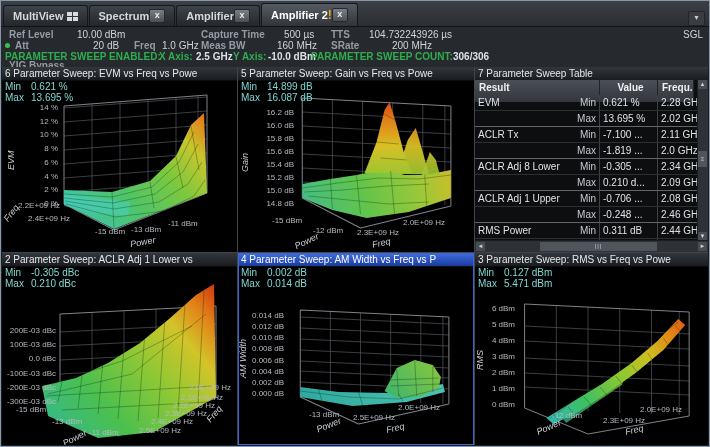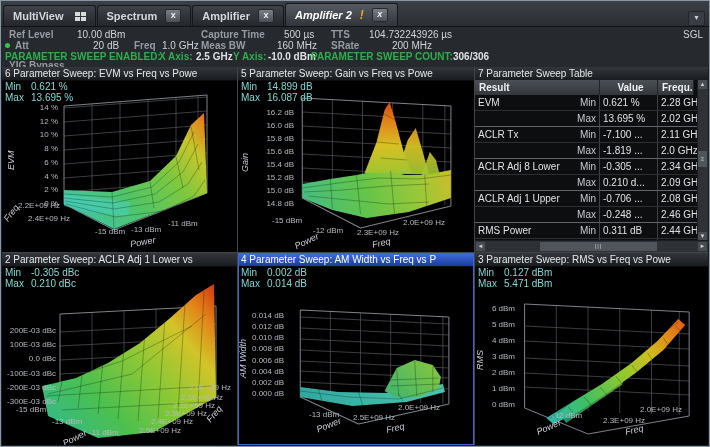--- a/index.html
+++ b/index.html
@@ -1,24 +1,24 @@
 <!DOCTYPE html>
 <html><head>
 <meta charset="utf-8">
 <style>
   html,body{margin:0;padding:0;background:#555;}
   .screen{position:relative;width:710px;height:447px;box-sizing:border-box;border:1px solid #8797a7;
     background:#1c1f23;overflow:hidden;font-family:"Liberation Sans",sans-serif;}
   
   .tabbar{display:flex;align-items:flex-end;height:25px;background:linear-gradient(#3c4046,#2b2e33);
     border-bottom:1px solid #101214;padding-left:2px;}
-  .tab{height:20px;display:flex;align-items:center;gap:8px;padding:0 9px;margin-right:1px;
+  .tab{height:20px;display:flex;align-items:center;gap:0;padding:0 9px;margin-right:1px;
     background:linear-gradient(#3f434a,#24272b);border:1px solid #15171a;border-bottom:none;
     border-radius:3px 3px 0 0;color:#d4d8db;font-size:11px;font-weight:bold;cursor:default;}
-  .tab.active{height:22px;background:linear-gradient(#565b63,#31353a);color:#fff;font-style:italic;}
+  .tab.active{height:22px;background:linear-gradient(#565b63,#31353a);color:#fff;}
   .micon{display:inline-grid;grid-template-columns:5px 5px;grid-gap:1px;margin-left:3px;}
   .micon i{width:5px;height:4px;background:#d9dcde;}
   .closebox{display:inline-block;width:14px;height:12px;border-radius:2px;border:1px solid #24272b;
     background:linear-gradient(#7a7f87,#4b4f55);color:#eceef0;font-size:9px;line-height:11px;
     text-align:center;font-weight:bold;}
   .warn{color:#f0a81c;font-weight:bold;font-size:12px;}
   .overflowbtn{margin-left:auto;margin-top:3px;margin-right:4px;width:15px;height:13px;background:#3a3e44;
     border:1px solid #212429;color:#c8ccd0;font-size:8px;line-height:12px;text-align:center;border-radius:2px;}
   
   .ib{position:relative;height:41px;background:#26292e;border-bottom:1px solid #14161a;font-size:10px;}
@@ -46,21 +46,21 @@
   .mm .lbl{display:inline-block;width:26px;}
   .tick{position:absolute;font-size:8px;color:#b5bac0;white-space:nowrap;line-height:9px;z-index:2;}
   .aname{position:absolute;font-size:9px;color:#c9ced4;font-style:italic;white-space:nowrap;z-index:2;}
   .vname{position:absolute;font-size:9px;color:#c9ced4;font-style:italic;transform:rotate(-90deg);
     transform-origin:left top;white-space:nowrap;z-index:2;}
   .yticks{position:absolute;display:flex;flex-direction:column;justify-content:space-between;
     text-align:right;z-index:2;}
   .yticks span{font-size:8px;color:#b5bac0;line-height:9px;}
   
   .tblarea{position:absolute;left:0;right:0;top:13px;bottom:0;background:#0c0e10;}
-  .thead{position:absolute;left:0;top:0;right:14px;height:15px;display:grid;grid-template-columns:125px 58px 1fr;
+  .thead{position:absolute;left:0;top:0;right:14px;height:22px;display:grid;grid-template-columns:125px 58px 1fr;
     background:linear-gradient(#4b5056,#33373c);color:#eef0f2;font-size:10px;line-height:15px;font-weight:bold;}
   .thead div{border-right:1px solid #202328;padding-left:4px;overflow:hidden;white-space:nowrap;}
   .trows{position:absolute;left:0;top:15px;right:10px;bottom:11px;overflow:hidden;}
   .trow{display:grid;grid-template-columns:88px 37px 58px 1fr;height:15px;line-height:15px;font-size:10px;
     color:#dfe3e6;border-top:1px solid #2c3034;}
   .trow.g{border-top:1px solid #60656c;}
   .trow.first{border-top:none;}
   .trow div{overflow:hidden;white-space:nowrap;padding:0 3px;}
   .cn{border-right:none;}
   .cm{text-align:right;color:#c8ccd0;border-right:1px solid #3e4248;}

